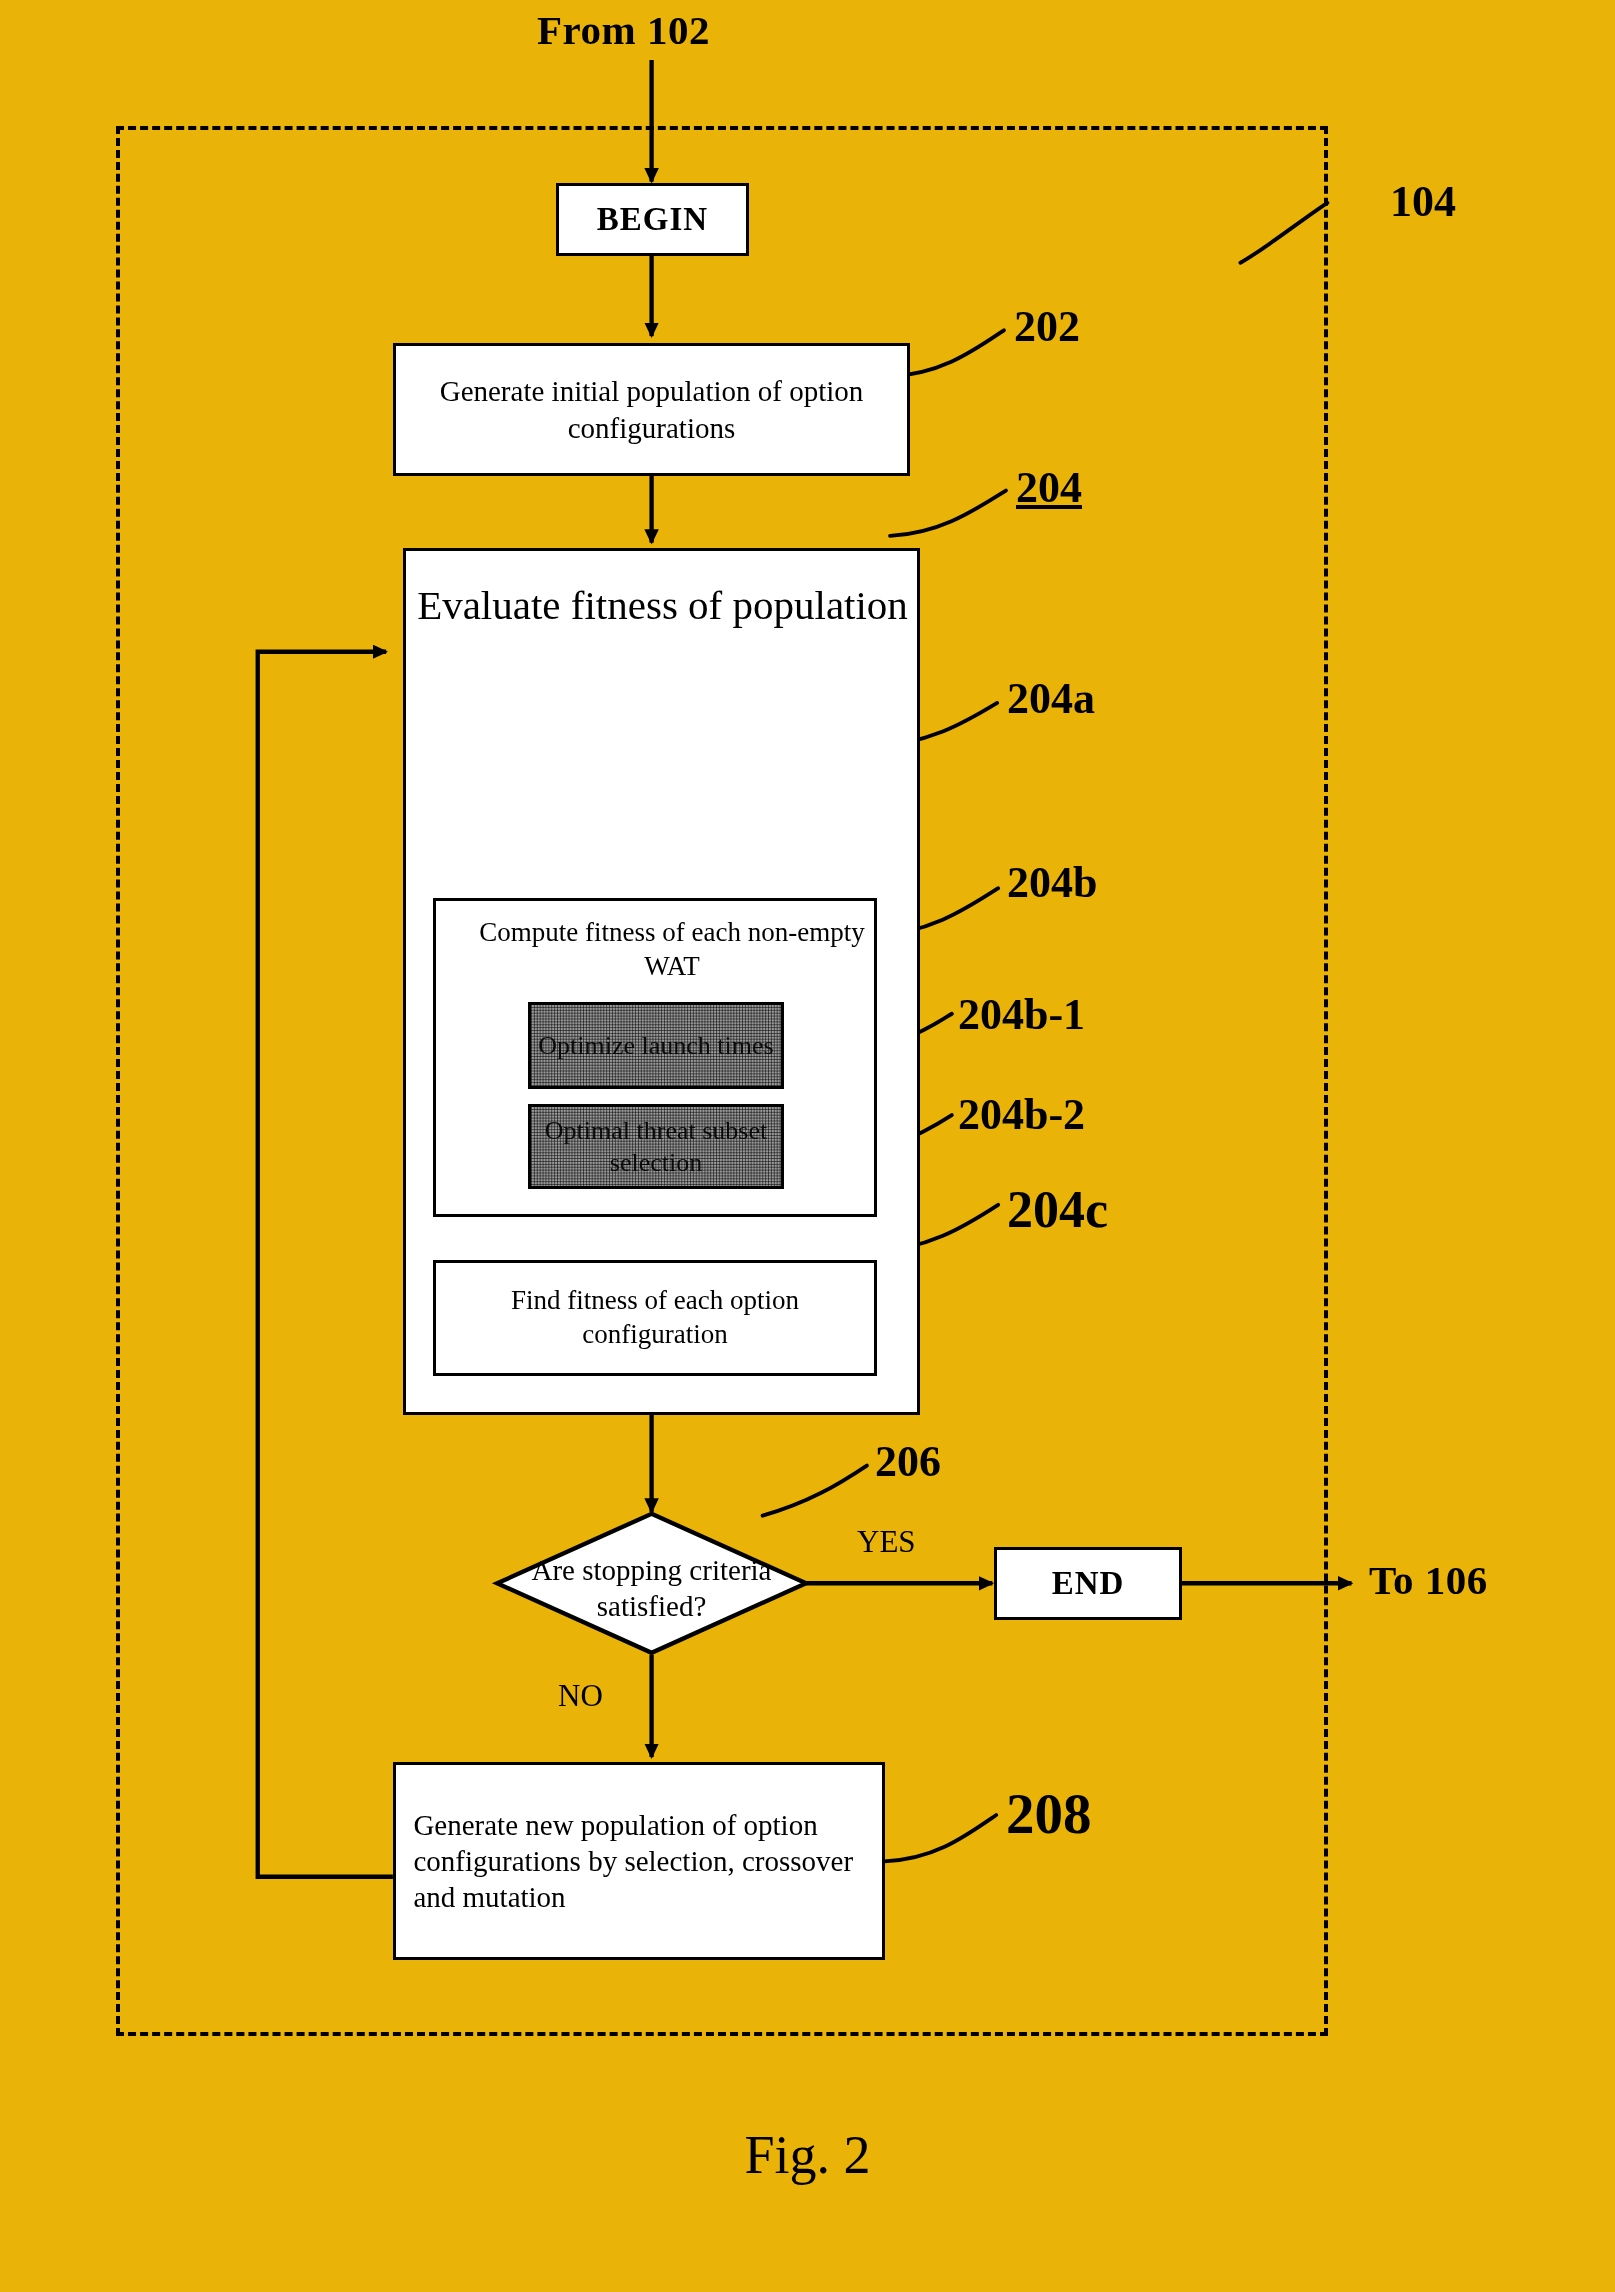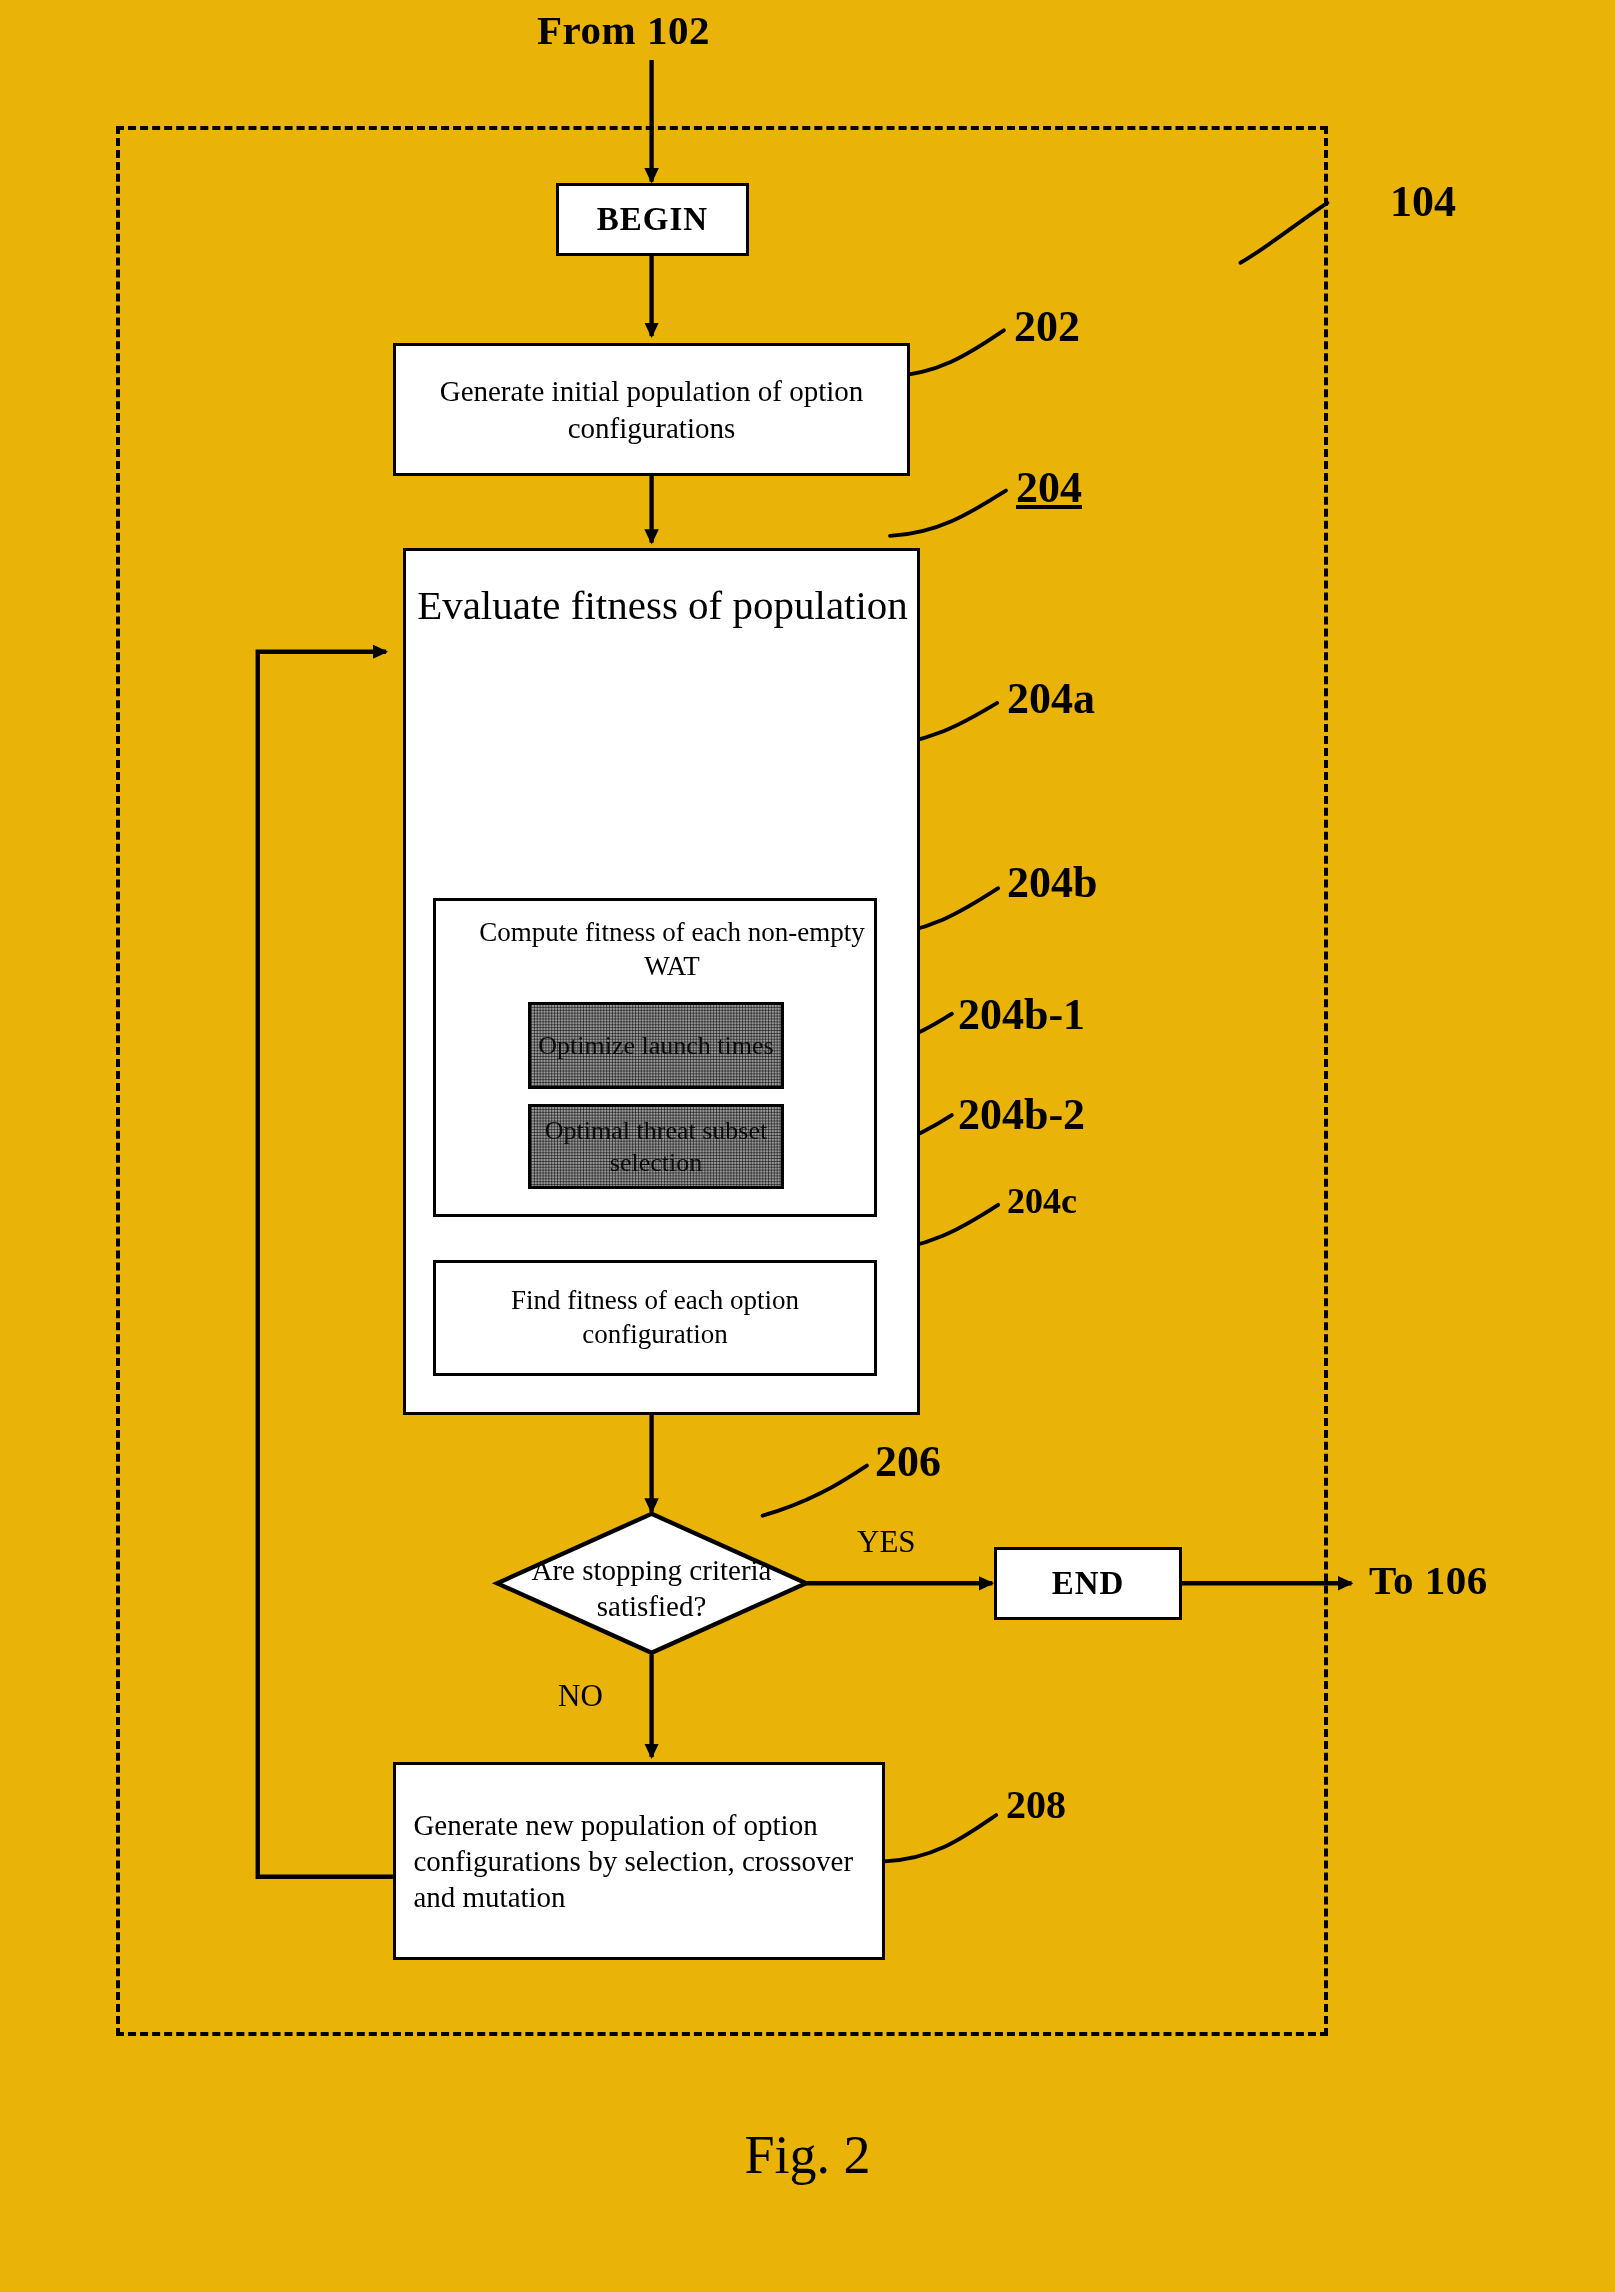--- a/index.html
+++ b/index.html
@@ -211,37 +211,37 @@
       <span>Optimal threat subset selection</span>
     </div>
   </div>
   <div class="abs refnum" style="left:1007px; top:857px; font-size:44px;">204b</div>
   <div class="abs refnum" style="left:958px; top:989px; font-size:44px;">204b-1</div>
   <div class="abs refnum" style="left:958px; top:1089px; font-size:44px;">204b-2</div>
 
   <div class="abs pbox" style="left:433px; top:1260px; width:444px; height:116px; font-size:27px;">
     <div class="pbox-inner-text">Find fitness of each option configuration</div>
   </div>
-  <div class="abs refnum" style="left:1007px; top:1180px; font-size:36px;">204c</div>
+  <div class="abs refnum" style="left:1007px; top:1180px; font-size:52px;">204c</div>
 
   <div class="abs diamond-text" style="left:497px; top:1552px; width:309px; font-size:29px;">Are stopping criteria satisfied?</div>
   <div class="abs refnum" style="left:875px; top:1436px; font-size:44px;">206</div>
 
   <div class="abs edge-label" style="left:857px; top:1524px; font-size:31px;">YES</div>
   <div class="abs edge-label" style="left:558px; top:1678px; font-size:31px;">NO</div>
 
   <div class="abs terminator" style="left:994px; top:1547px; width:188px; height:73px; font-size:33px;">
     <span>END</span>
   </div>
 
   <div class="abs hdr-label" style="left:1369px; top:1556px; font-size:41px;">To 106</div>
 
   <div class="abs pbox left-align" style="left:393px; top:1762px; width:492px; height:198px; font-size:29px;">
     <div class="pbox-inner-text" style="padding:0 17.4px;">Generate new population of option configurations by selection, crossover and mutation</div>
   </div>
-  <div class="abs refnum" style="left:1006px; top:1781px; font-size:40px;font-family:Liberation Serif, serif;">208</div>
+  <div class="abs refnum" style="left:1006px; top:1781px; font-size:57px;font-family:Liberation Serif, serif;">208</div>
 
   <div class="abs" style="left:0px; top:2124px; width:1615px; text-align:center; font-size:54px; color:#000;">
     <span>Fig. 2</span>
   </div>
 
 </div>
 
 
 </body></html>

